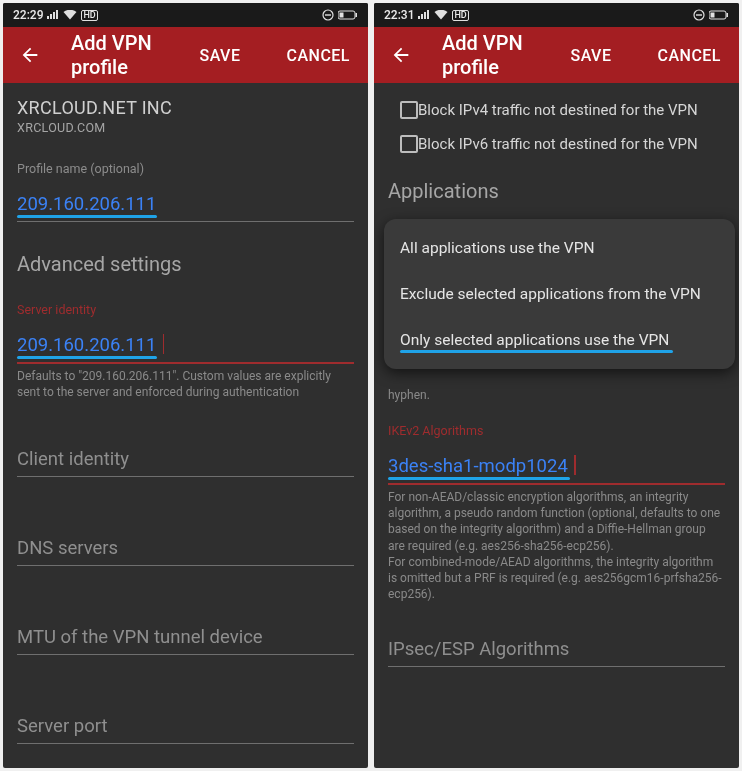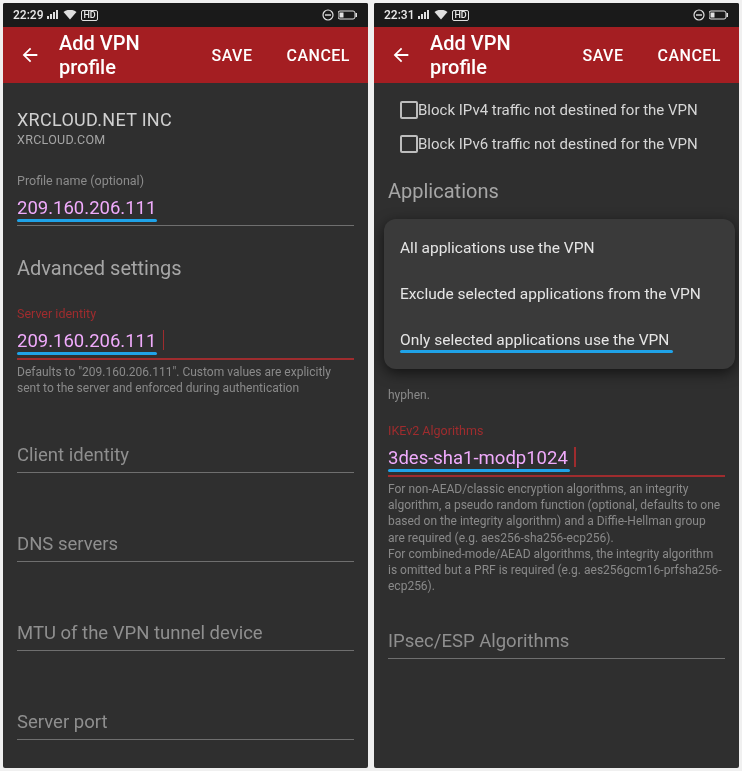--- a/index.html
+++ b/index.html
@@ -33,39 +33,39 @@
   .status-left { flex: 1; display:flex; align-items:center; gap:4px;}
   .status-right { display:flex; align-items:center; gap:4px;}
   .status-icon { display:inline-flex; }
   .appbar {
     height: 56px;
     background: #a41e22;
     color: #fff;
     display: flex;
     align-items: center;
     padding: 0 10px 0 16px;
-    gap: 18px;
+    gap: 30px;
   }
   .appbar .title { font-size: 20px; font-weight: 500; flex:1; }
   .appbar .action { font-size: 16px; font-weight: 500; letter-spacing: 0.5px; padding: 0 8px; cursor:pointer; }
   .back-arrow { cursor:pointer; display:flex;}
   .content { padding: 14px 14px 0 14px; color: #cfcfcf; }
-  .org-title { font-size: 18px; color: #d0d0d0; letter-spacing: 0.3px; margin-top: 12px;}
+  .org-title { font-size: 18px; color: #d0d0d0; letter-spacing: 0.3px; margin-top: 0;}
   .org-sub { font-size: 12.5px; color: #a5a5a5; margin-top: 2px; letter-spacing: 0.3px;}
   .field-label { font-size: 12.5px; color: #8c8c8c; margin-top: 26px; }
   .field-label.accent { color: #9f2c2e; }
   .field {
     border: none;
     border-bottom: 1px solid #6f6f6f;
     background: transparent;
     width: 100%;
-    color: #f0abfc;
+    color: #3b82f6;
     font-size: 18.5px;
     padding: 4px 0 6px 0;
-    margin-top: 5px;
+    margin-top: 13px;
   }
   .field.empty { color: #8f8f8f; }
   .field.focused { border-bottom: 2px solid #9f2c2e; }
   .section-title { font-size: 20px; color: #a6a6a6; margin-top: 30px; font-weight:400;}
   .helper { font-size: 12px; color: #8a8a8a; line-height: 1.35; margin-top: 4px;}
   .highlight {
     position: relative;
   }
   .highlight::after{
     content:"";

